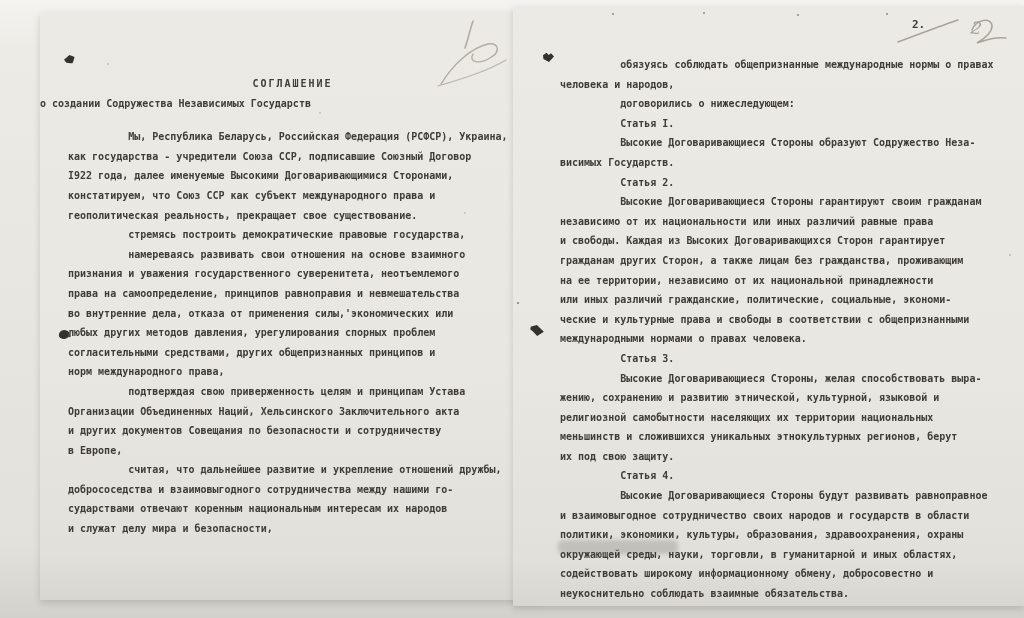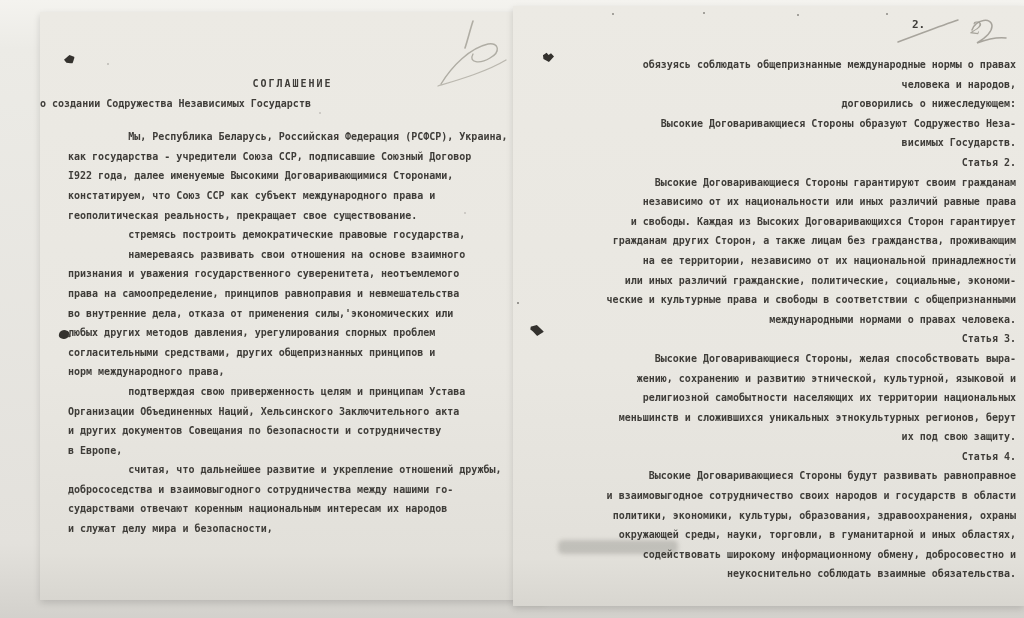--- a/index.html
+++ b/index.html
@@ -23,21 +23,21 @@
   .type {
     font-weight:700; font-size:10px; line-height:19.6px;
     color:#3f3d39; letter-spacing:0;
   }
   .doc-title {
     text-align:center; letter-spacing:2px; padding-top:62px;
   }
   .doc-subtitle { text-align:left; }
 
   .body-left  { padding:14px 25px 0 28px; }
-  .body-right { padding:0 8px 0 47px; margin-top:49px;text-align:right; }
+  .body-right { padding:0 8px 0 47px; margin-top:49px; }
   .para { white-space:pre-line; margin:0; }
 
   .pagenum {
     position:absolute; left:399px; top:9px; font-size:11px;
   }
   .pencil-num {
     position:absolute; left:458px; top:12px;
     font-family:"DejaVu Serif","Liberation Serif",serif;
     font-style:italic; font-weight:400; font-size:17px; color:#9b988f;
     transform:rotate(8deg); opacity:.85;
@@ -107,20 +107,21 @@
   <div class="page page-right">
     <div class="ink-blob blob-c"></div>
     <div class="ink-blob blob-d"></div>
     <div class="ink-blob dot-e"></div>
     <div class="type pagenum">2.</div>
     <div class="pencil-num">2</div>
     <div class="body-right type">
       <div class="para">&nbsp;&nbsp;&nbsp;&nbsp;&nbsp;&nbsp;&nbsp;&nbsp;&nbsp;&nbsp;обязуясь соблюдать общепризнанные международные нормы о правах
 человека и народов,</div>
       <div class="para">&nbsp;&nbsp;&nbsp;&nbsp;&nbsp;&nbsp;&nbsp;&nbsp;&nbsp;&nbsp;договорились о нижеследующем:</div>
+      <div class="para">&nbsp;&nbsp;&nbsp;&nbsp;&nbsp;&nbsp;&nbsp;&nbsp;&nbsp;&nbsp;Статья I.</div>
       <div class="para">&nbsp;&nbsp;&nbsp;&nbsp;&nbsp;&nbsp;&nbsp;&nbsp;&nbsp;&nbsp;Высокие Договаривающиеся Стороны образуют Содружество Неза-
 висимых Государств.</div>
       <div class="para">&nbsp;&nbsp;&nbsp;&nbsp;&nbsp;&nbsp;&nbsp;&nbsp;&nbsp;&nbsp;Статья 2.</div>
       <div class="para">&nbsp;&nbsp;&nbsp;&nbsp;&nbsp;&nbsp;&nbsp;&nbsp;&nbsp;&nbsp;Высокие Договаривающиеся Стороны гарантируют своим гражданам
 независимо от их национальности или иных различий равные права
 и свободы. Каждая из Высоких Договаривающихся Сторон гарантирует
 гражданам других Сторон, а также лицам без гражданства, проживающим
 на ее территории, независимо от их национальной принадлежности
 или иных различий гражданские, политические, социальные, экономи-
 ческие и культурные права и свободы в соответствии с общепризнанными

